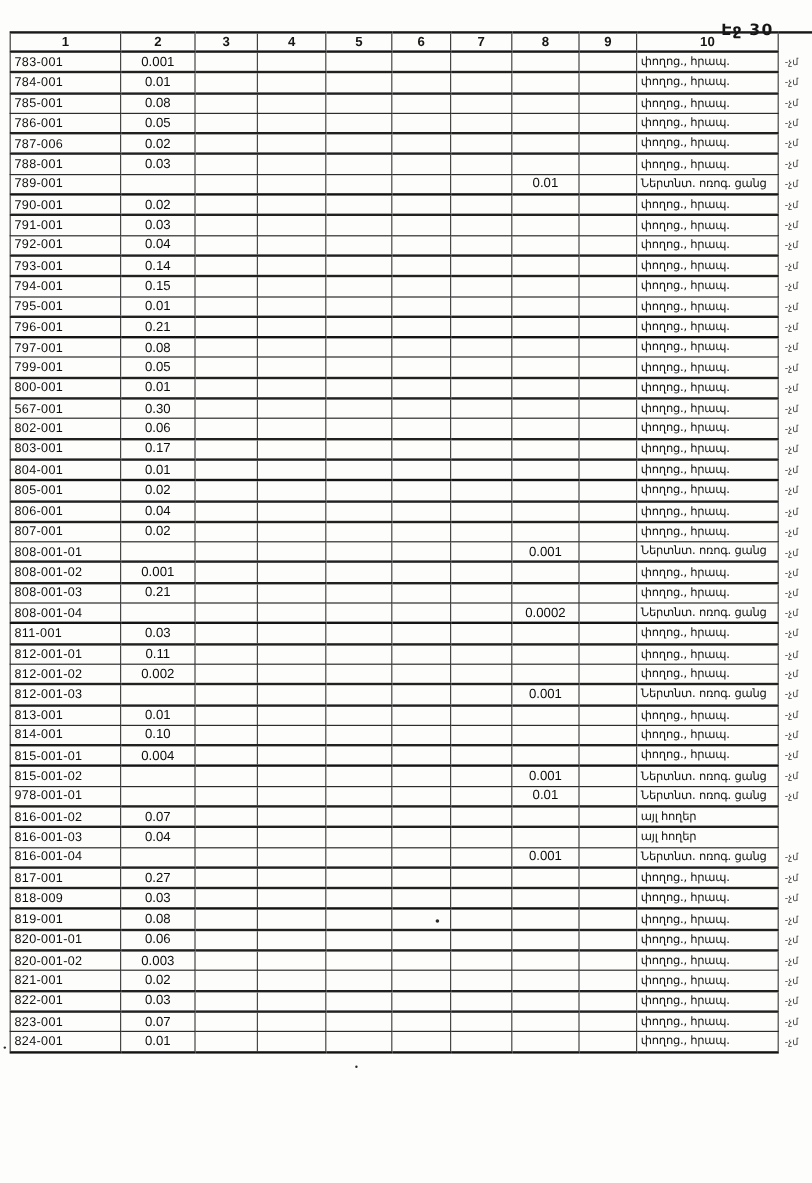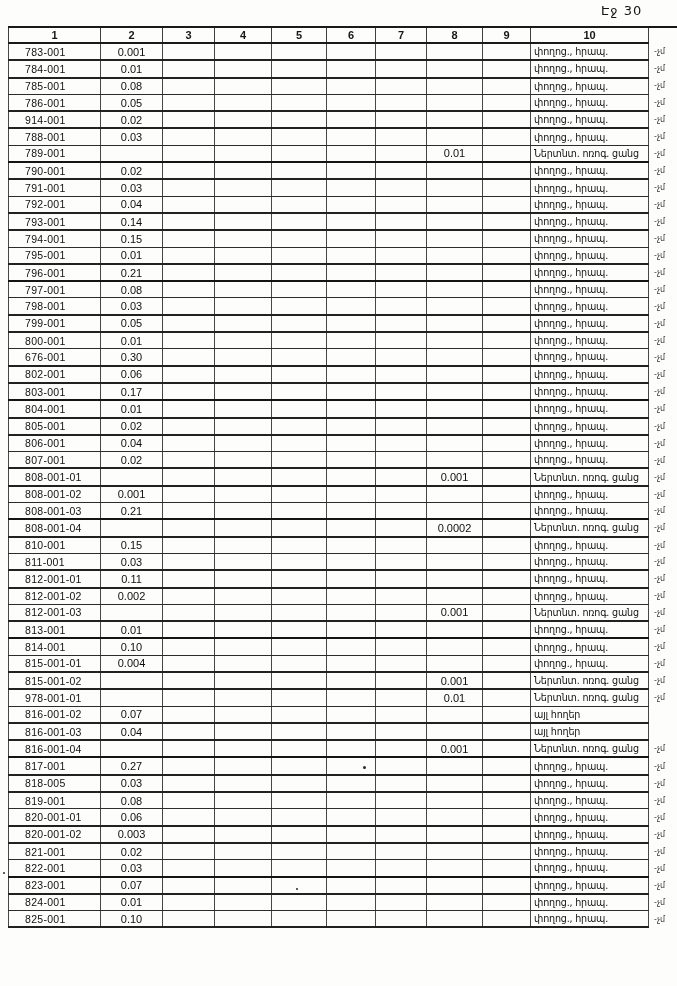--- a/index.html
+++ b/index.html
@@ -2,22 +2,22 @@
 <html><head>
 <meta charset="utf-8">
 <style>
   html,body{margin:0;padding:0;}
   body{
     width:677px;height:986px;position:relative;overflow:hidden;
     background:#fdfdfc;color:#161616;
     font-family:"Liberation Sans","DejaVu Sans",sans-serif;
   }
   .page-label{
-    position:absolute;top:3px;left:601px;
-    font-size:13px;font-weight:normal;letter-spacing:1px;
+    position:absolute;top:18px;left:601px;
+    font-size:13px;font-weight:bold;letter-spacing:1px;
     font-family:"DejaVu Sans","Liberation Sans",sans-serif;
   }
   table.scan-table{
     position:absolute;left:8px;top:26px;
     border-collapse:collapse;table-layout:fixed;width:669px;
     border-top:2px solid #171717;border-left:1px solid #2e2e2e;
   }
   .scan-table th{
     border-left:1px solid #3f3f3f;border-right:1px solid #3f3f3f;
     border-bottom:2px solid #1a1a1a;border-top:2px solid #1a1a1a;
@@ -25,21 +25,21 @@
     padding:0;white-space:nowrap;overflow:hidden;
   }
   .scan-table td{
     border-left:1px solid #474747;border-right:1px solid #474747;
     border-bottom:2px solid #212121;
     height:15.3px;padding:0;white-space:nowrap;overflow:hidden;
     vertical-align:middle;
   }
   .scan-table tbody tr:nth-child(3n) td{border-bottom-width:1.5px;border-bottom-color:#2c2c2c;}
   .scan-table tbody tr:nth-child(7n) td{border-bottom-width:2.5px;border-bottom-color:#141414;}
-  td.c-id{font-size:10.5px;text-align:left;padding-left:16px;letter-spacing:0.3px;color:#101010;}
+  td.c-id{font-size:10.5px;text-align:left;padding-left:3px;letter-spacing:0.3px;color:#101010;}
   td.c-val{font-size:11px;text-align:center;color:#0e0e0e;}
   td.c-e{font-size:10px;}
   td.c-use{
     font-size:9.6px;text-align:left;padding-left:3px;color:#131313;
     font-family:"DejaVu Sans","Liberation Sans",sans-serif;letter-spacing:-0.2px;margin-left:24px;
   }
   td.c-m,th.h-m{
     border:none;background:transparent;
     font-size:8px;color:#3a3a3a;text-align:left;padding-left:5px;
     font-family:"DejaVu Sans","Liberation Sans",sans-serif;
@@ -128,21 +128,21 @@
         <td class="c-e"></td>
         <td class="c-e"></td>
         <td class="c-e"></td>
         <td class="c-e"></td>
         <td class="c-val"></td>
         <td class="c-e"></td>
         <td class="c-use">փողոց., հրապ.</td>
         <td class="c-m">-չմ</td>
       </tr>
       <tr>
-        <td class="c-id">914-001</td>
+        <td class="c-id">787-006</td>
         <td class="c-val">0.02</td>
         <td class="c-e"></td>
         <td class="c-e"></td>
         <td class="c-e"></td>
         <td class="c-e"></td>
         <td class="c-e"></td>
         <td class="c-val"></td>
         <td class="c-e"></td>
         <td class="c-use">փողոց., հրապ.</td>
         <td class="c-m">-չմ</td>
@@ -271,33 +271,20 @@
         <td class="c-e"></td>
         <td class="c-e"></td>
         <td class="c-e"></td>
         <td class="c-e"></td>
         <td class="c-val"></td>
         <td class="c-e"></td>
         <td class="c-use">փողոց., հրապ.</td>
         <td class="c-m">-չմ</td>
       </tr>
       <tr>
-        <td class="c-id">798-001</td>
-        <td class="c-val">0.03</td>
-        <td class="c-e"></td>
-        <td class="c-e"></td>
-        <td class="c-e"></td>
-        <td class="c-e"></td>
-        <td class="c-e"></td>
-        <td class="c-val"></td>
-        <td class="c-e"></td>
-        <td class="c-use">փողոց., հրապ.</td>
-        <td class="c-m">-չմ</td>
-      </tr>
-      <tr>
         <td class="c-id">799-001</td>
         <td class="c-val">0.05</td>
         <td class="c-e"></td>
         <td class="c-e"></td>
         <td class="c-e"></td>
         <td class="c-e"></td>
         <td class="c-e"></td>
         <td class="c-val"></td>
         <td class="c-e"></td>
         <td class="c-use">փողոց., հրապ.</td>
@@ -310,21 +297,21 @@
         <td class="c-e"></td>
         <td class="c-e"></td>
         <td class="c-e"></td>
         <td class="c-e"></td>
         <td class="c-val"></td>
         <td class="c-e"></td>
         <td class="c-use">փողոց., հրապ.</td>
         <td class="c-m">-չմ</td>
       </tr>
       <tr>
-        <td class="c-id">676-001</td>
+        <td class="c-id">567-001</td>
         <td class="c-val">0.30</td>
         <td class="c-e"></td>
         <td class="c-e"></td>
         <td class="c-e"></td>
         <td class="c-e"></td>
         <td class="c-e"></td>
         <td class="c-val"></td>
         <td class="c-e"></td>
         <td class="c-use">փողոց., հրապ.</td>
         <td class="c-m">-չմ</td>
@@ -453,33 +440,20 @@
         <td class="c-e"></td>
         <td class="c-e"></td>
         <td class="c-e"></td>
         <td class="c-e"></td>
         <td class="c-val">0.0002</td>
         <td class="c-e"></td>
         <td class="c-use">Ներտնտ. ոռոգ. ցանց</td>
         <td class="c-m">-չմ</td>
       </tr>
       <tr>
-        <td class="c-id">810-001</td>
-        <td class="c-val">0.15</td>
-        <td class="c-e"></td>
-        <td class="c-e"></td>
-        <td class="c-e"></td>
-        <td class="c-e"></td>
-        <td class="c-e"></td>
-        <td class="c-val"></td>
-        <td class="c-e"></td>
-        <td class="c-use">փողոց., հրապ.</td>
-        <td class="c-m">-չմ</td>
-      </tr>
-      <tr>
         <td class="c-id">811-001</td>
         <td class="c-val">0.03</td>
         <td class="c-e"></td>
         <td class="c-e"></td>
         <td class="c-e"></td>
         <td class="c-e"></td>
         <td class="c-e"></td>
         <td class="c-val"></td>
         <td class="c-e"></td>
         <td class="c-use">փողոց., հրապ.</td>
@@ -635,21 +609,21 @@
         <td class="c-e"></td>
         <td class="c-e"></td>
         <td class="c-e"></td>
         <td class="c-e"></td>
         <td class="c-val"></td>
         <td class="c-e"></td>
         <td class="c-use">փողոց., հրապ.</td>
         <td class="c-m">-չմ</td>
       </tr>
       <tr>
-        <td class="c-id">818-005</td>
+        <td class="c-id">818-009</td>
         <td class="c-val">0.03</td>
         <td class="c-e"></td>
         <td class="c-e"></td>
         <td class="c-e"></td>
         <td class="c-e"></td>
         <td class="c-e"></td>
         <td class="c-val"></td>
         <td class="c-e"></td>
         <td class="c-use">փողոց., հրապ.</td>
         <td class="c-m">-չմ</td>
@@ -728,33 +702,20 @@
         <td class="c-e"></td>
         <td class="c-e"></td>
         <td class="c-val"></td>
         <td class="c-e"></td>
         <td class="c-use">փողոց., հրապ.</td>
         <td class="c-m">-չմ</td>
       </tr>
       <tr>
         <td class="c-id">824-001</td>
         <td class="c-val">0.01</td>
-        <td class="c-e"></td>
-        <td class="c-e"></td>
-        <td class="c-e"></td>
-        <td class="c-e"></td>
-        <td class="c-e"></td>
-        <td class="c-val"></td>
-        <td class="c-e"></td>
-        <td class="c-use">փողոց., հրապ.</td>
-        <td class="c-m">-չմ</td>
-      </tr>
-      <tr>
-        <td class="c-id">825-001</td>
-        <td class="c-val">0.10</td>
         <td class="c-e"></td>
         <td class="c-e"></td>
         <td class="c-e"></td>
         <td class="c-e"></td>
         <td class="c-e"></td>
         <td class="c-val"></td>
         <td class="c-e"></td>
         <td class="c-use">փողոց., հրապ.</td>
         <td class="c-m">-չմ</td>
       </tr>

